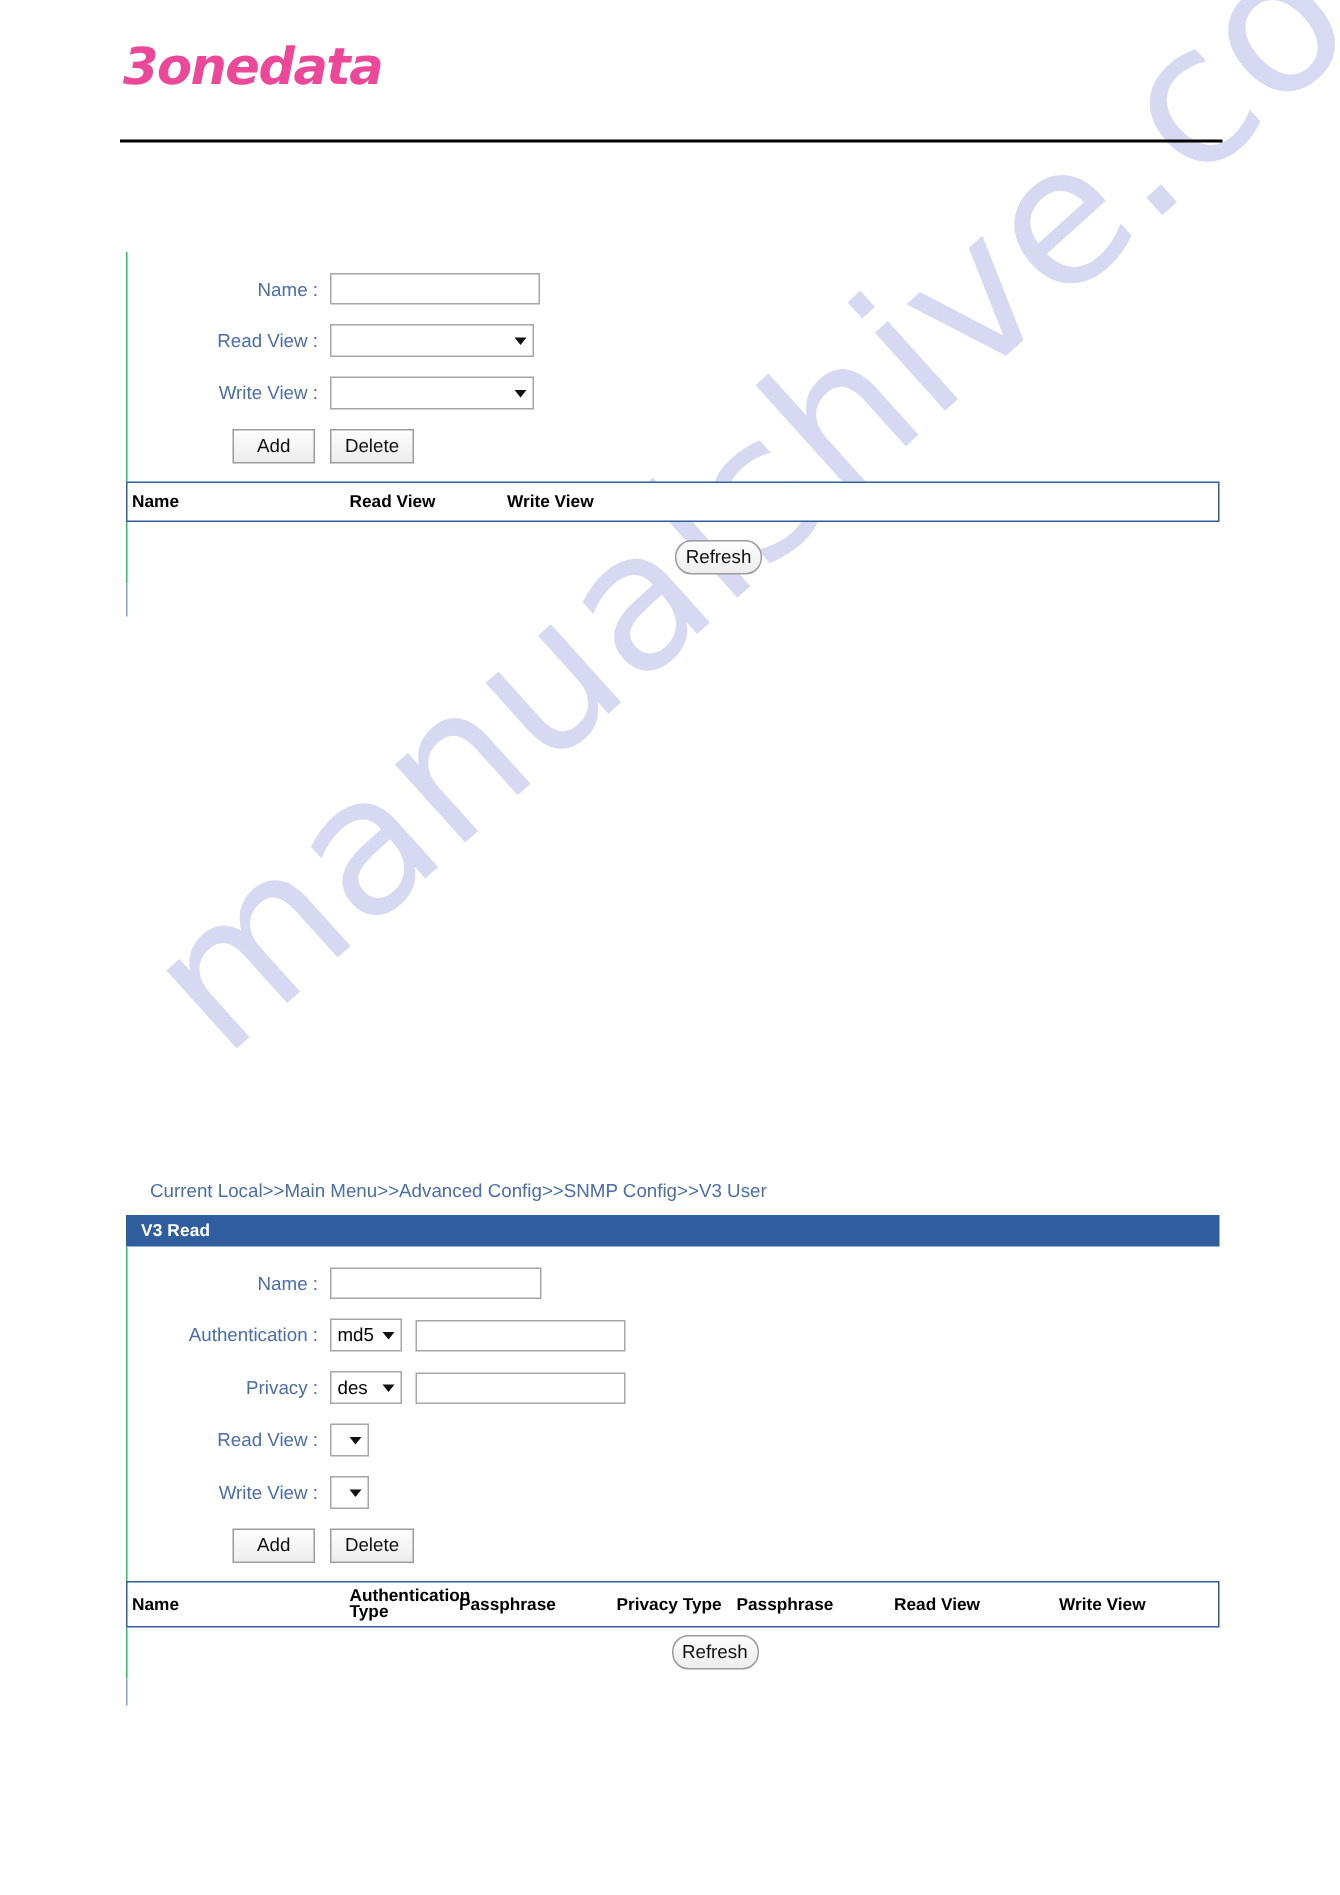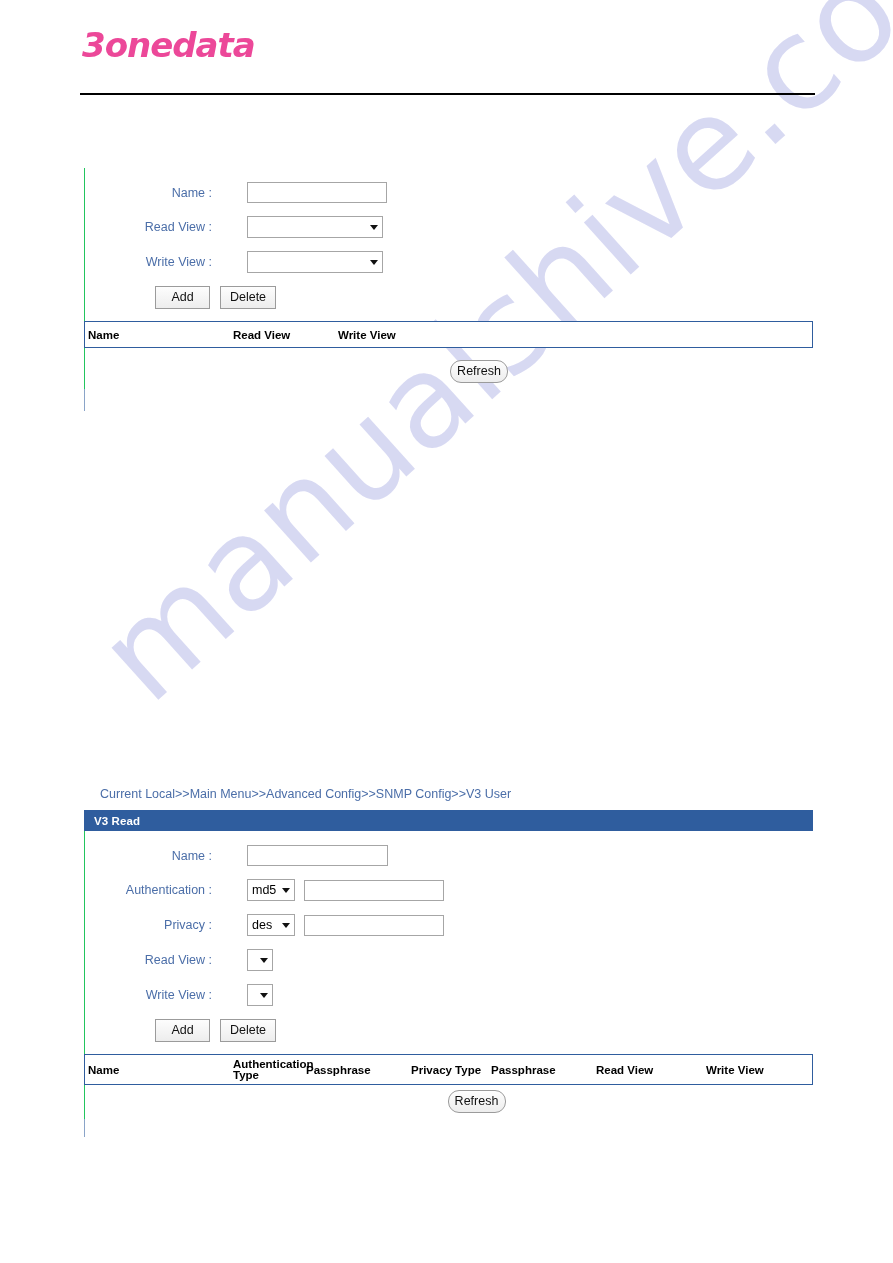--- a/index.html
+++ b/index.html
@@ -112,21 +112,21 @@
     margin-bottom: 13px;
   }
   .form-label {
     width: 135px;
     text-align: right;
     padding-right: 8px;
     font-size: 12.5px;
     color: #4b6ea8;
     white-space: nowrap;
   }
-  .ctl-area { display: flex; align-items: center; gap: 9px; margin-left: 27px; }
+  .ctl-area { display: flex; align-items: center; gap: 9px; }
 
   input.txt {
     height: 21px;
     border: 1px solid #a6a6a6;
     background: #fff;
     font-family: "Liberation Sans", sans-serif;
     font-size: 12px;
     padding: 0 3px;
     outline: none;
   }

